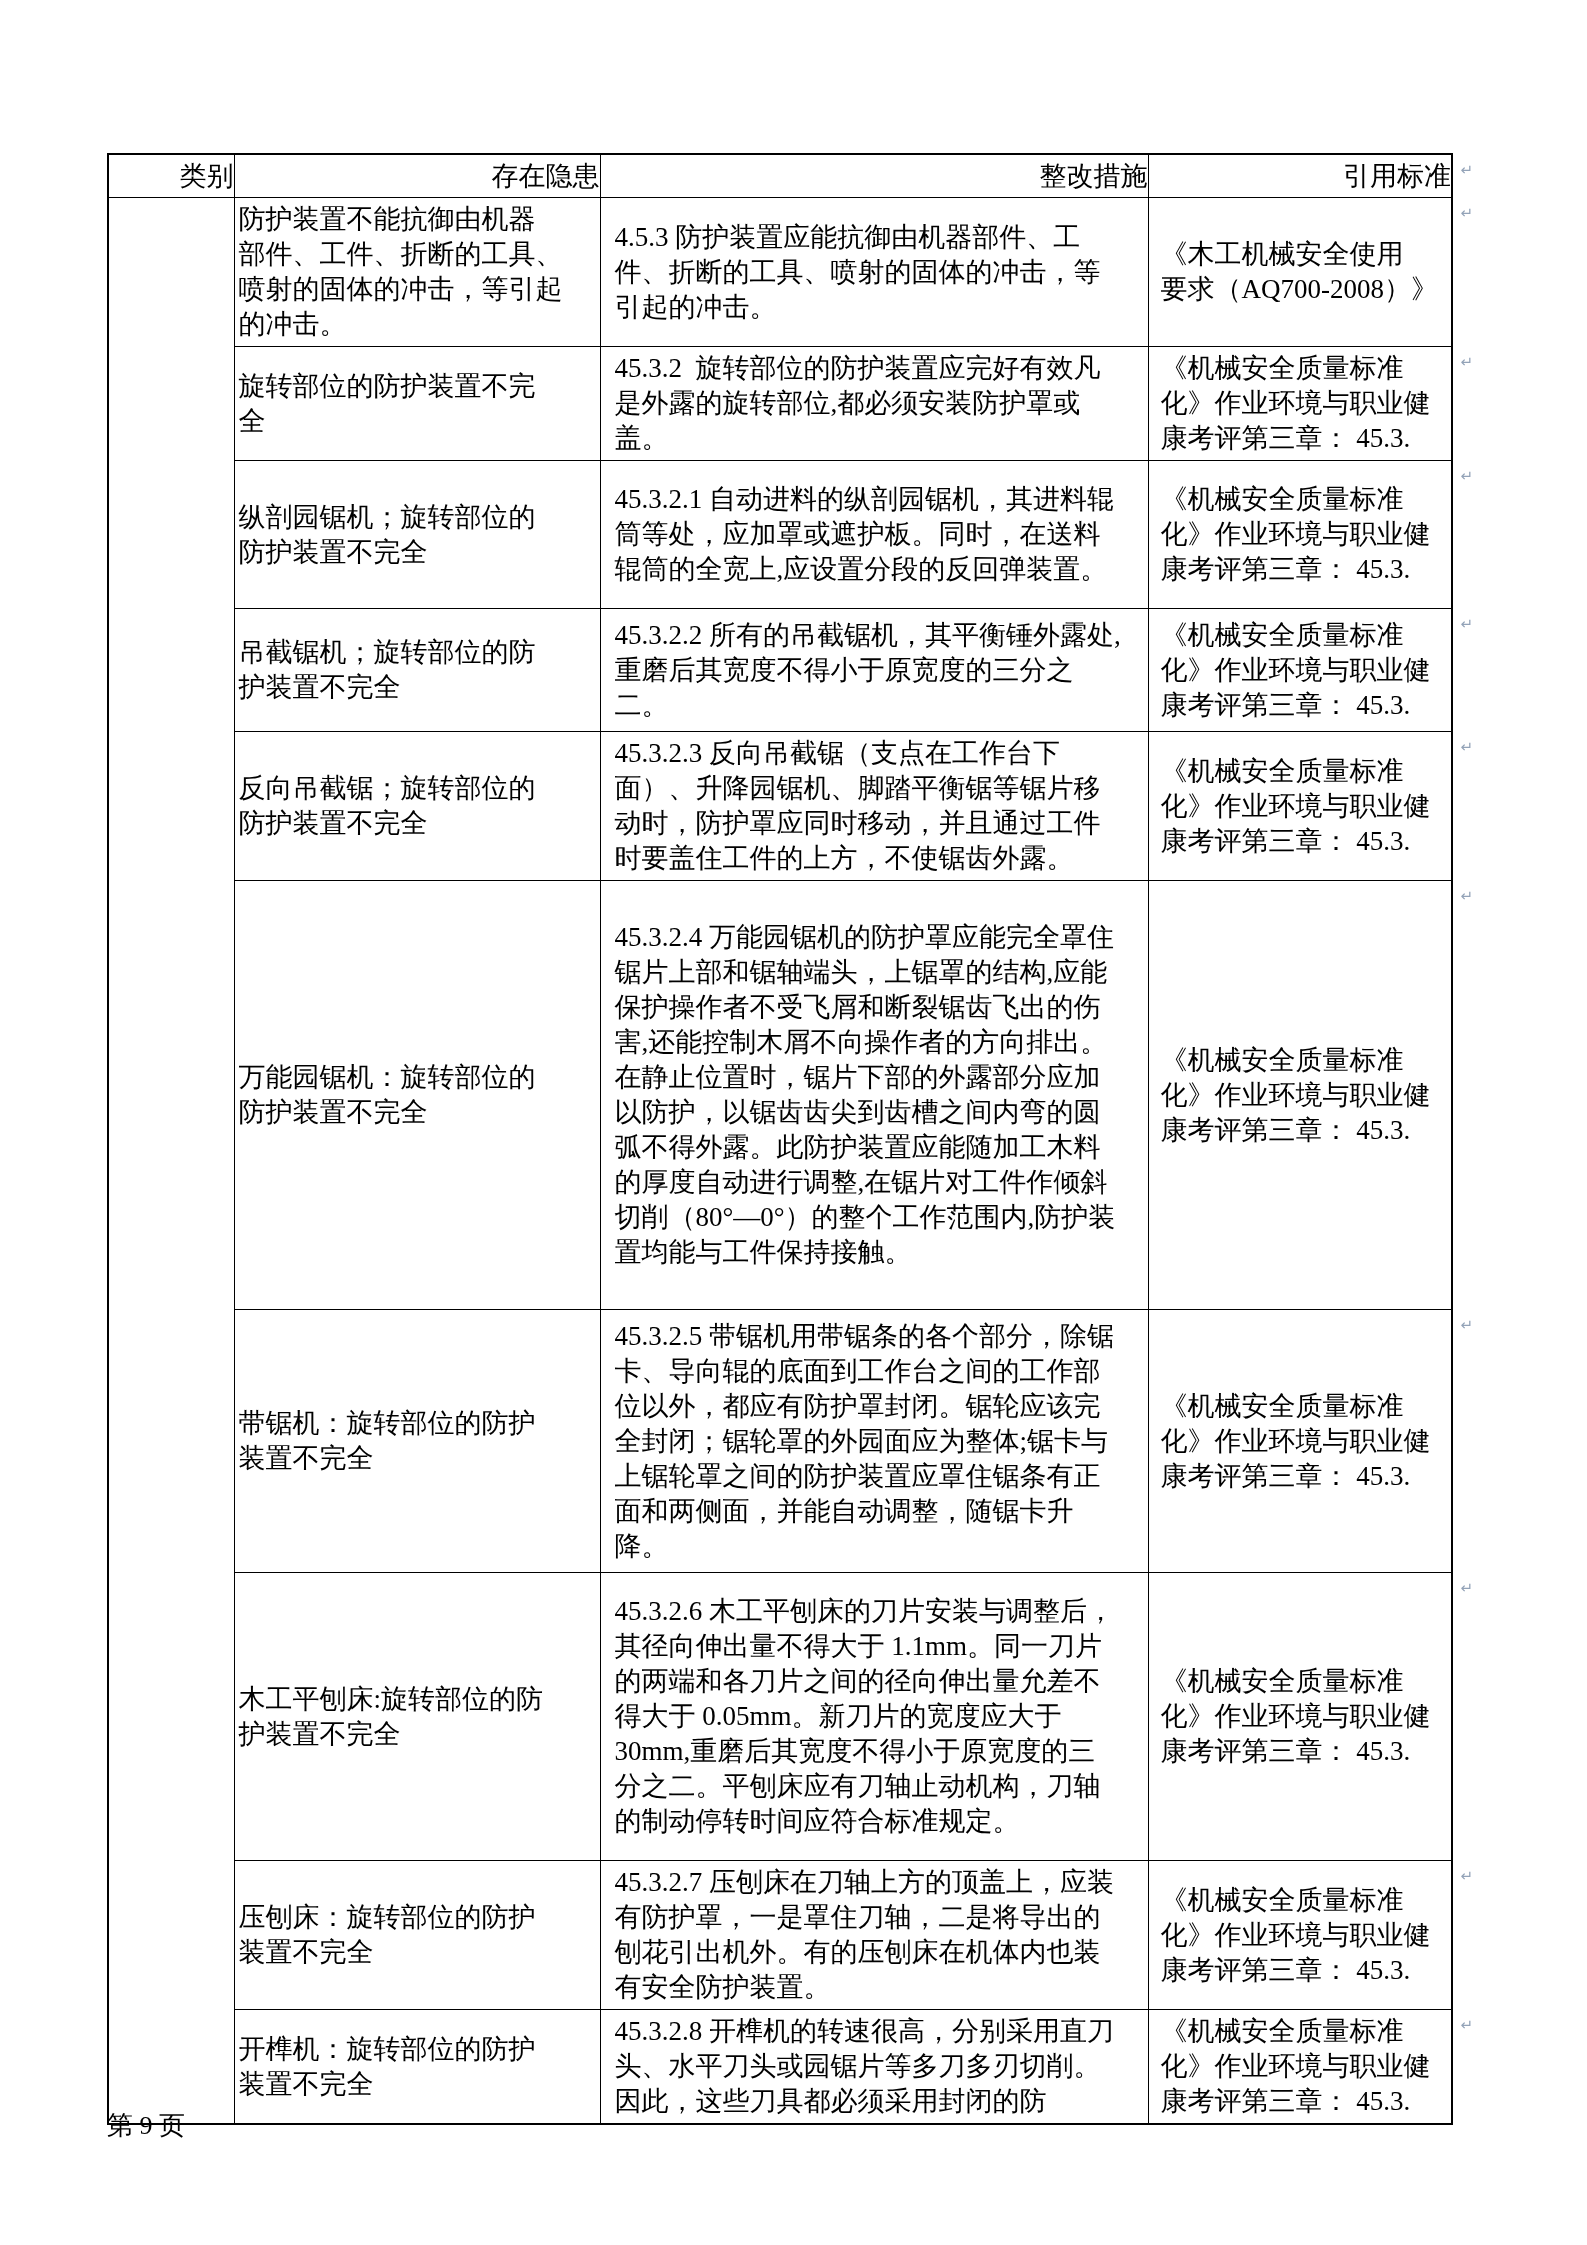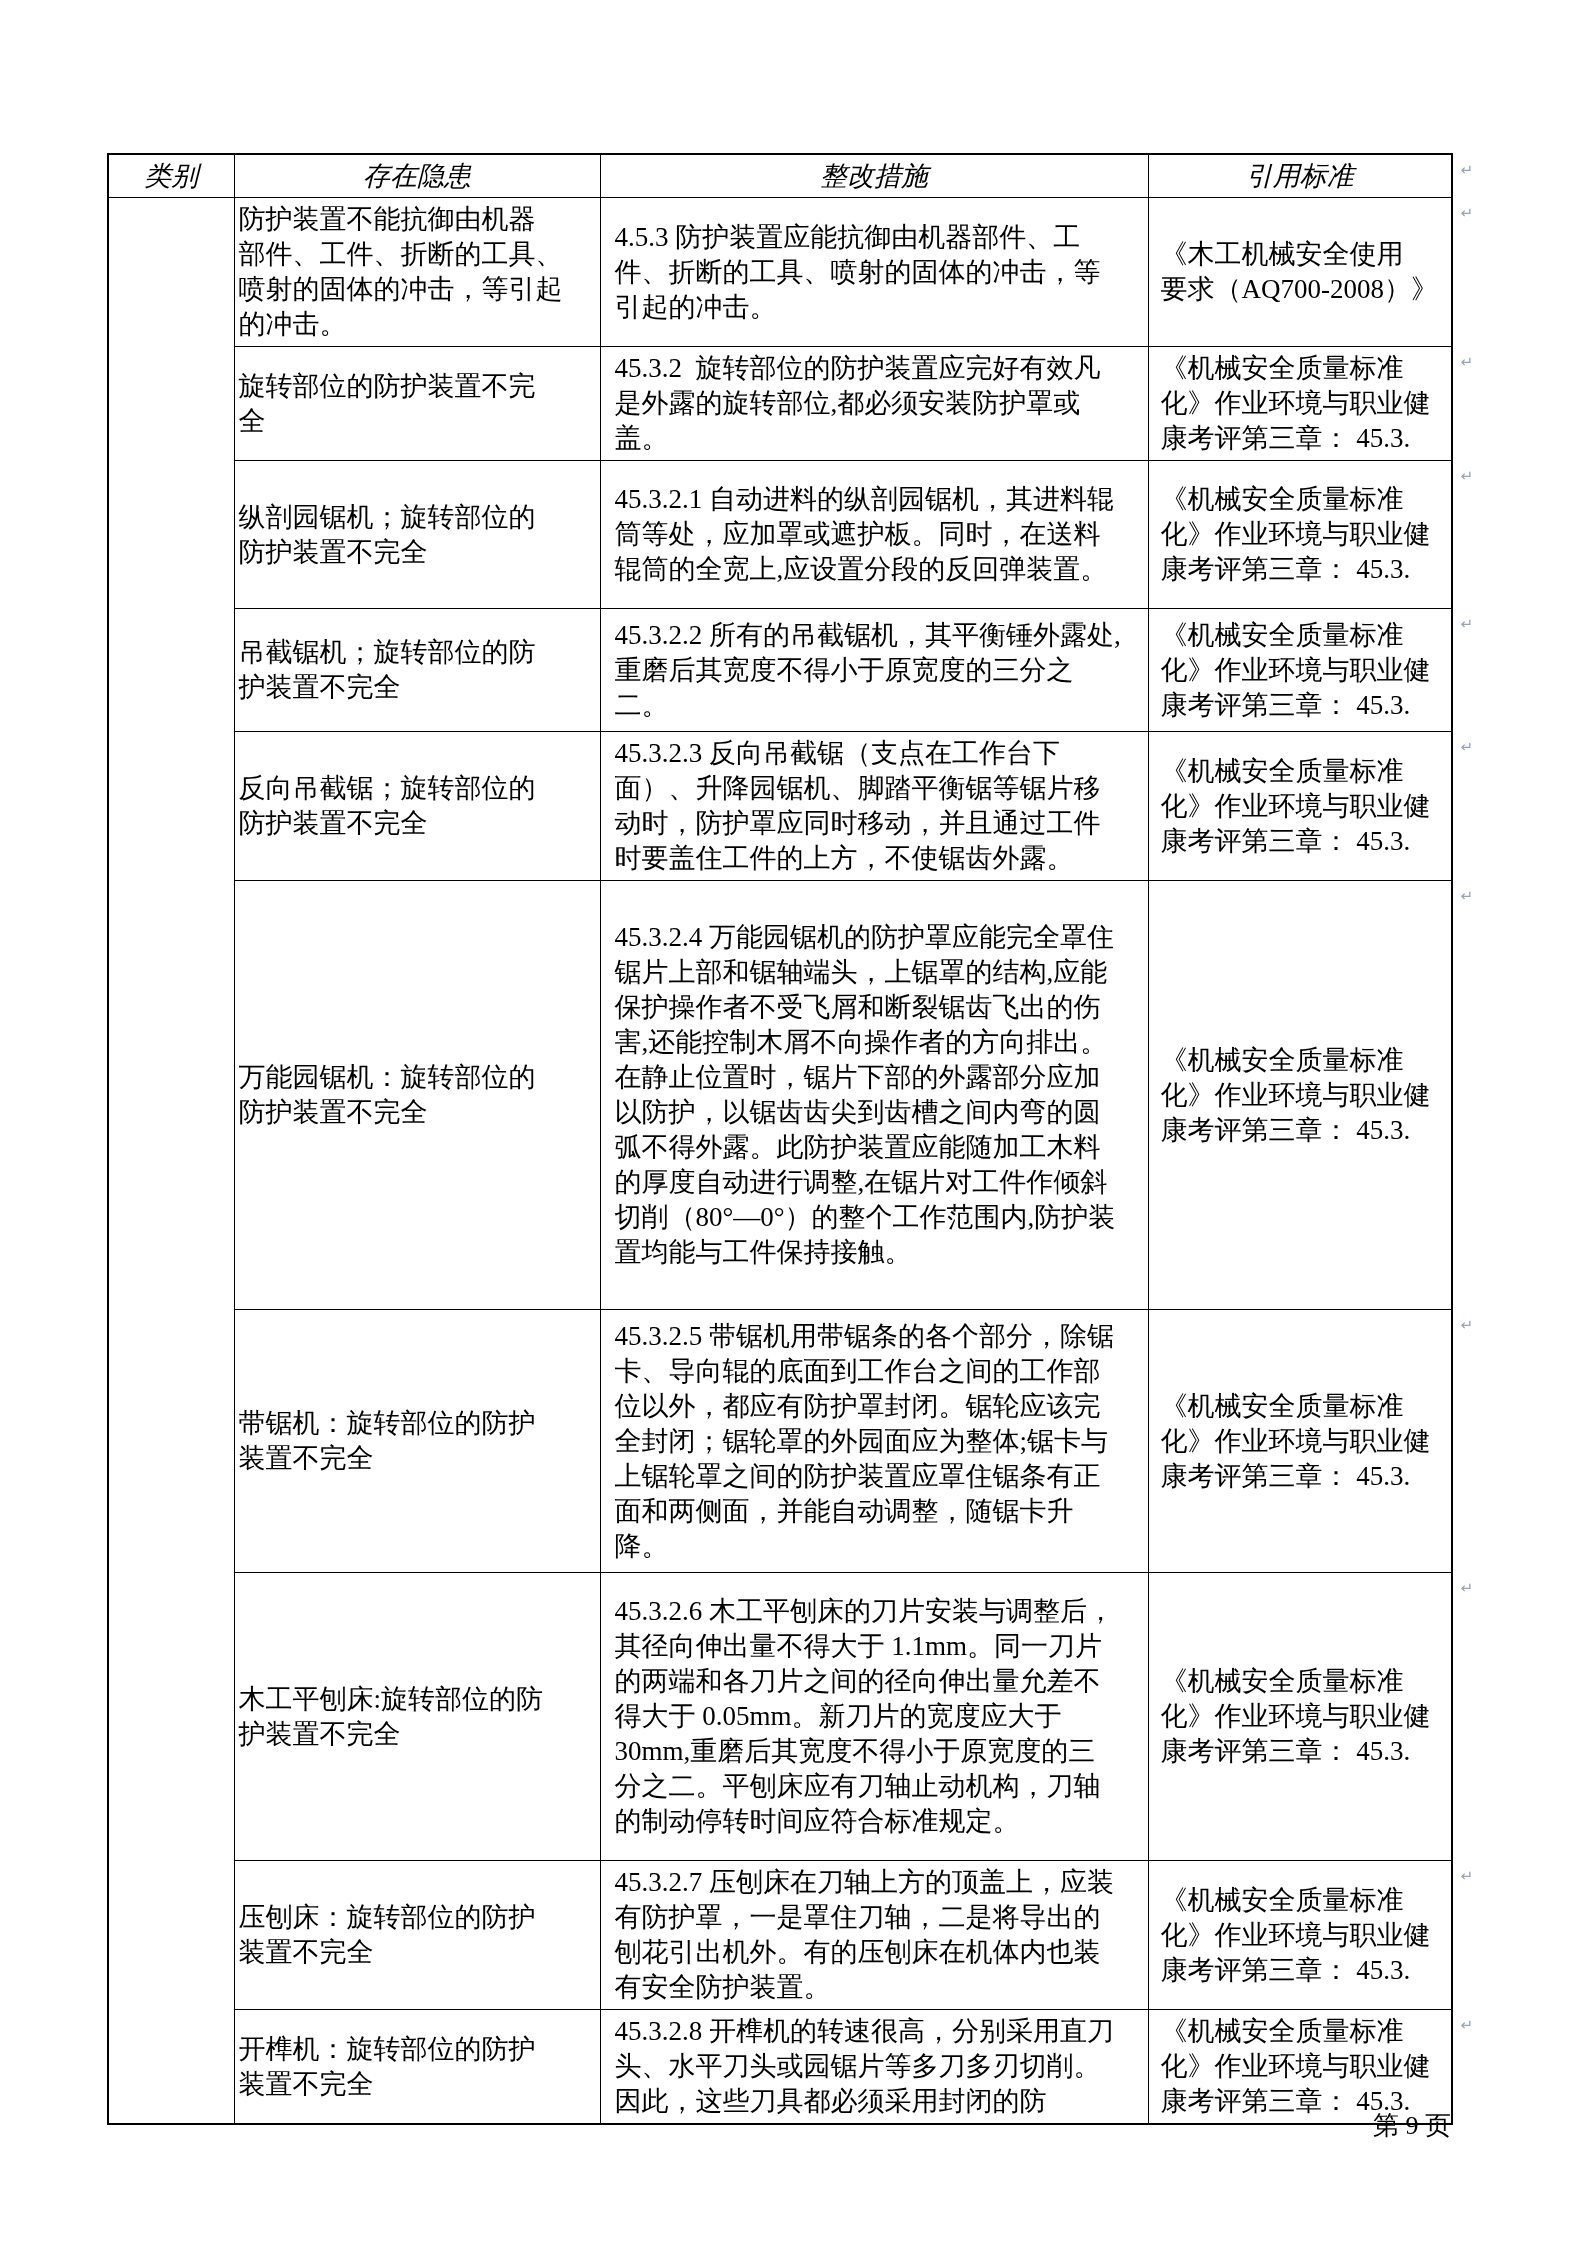--- a/index.html
+++ b/index.html
@@ -19,21 +19,21 @@
   }
   .doc-table th,.doc-table td{
     border:1px solid #000;
     font-weight:normal;
     font-size:27px;
     line-height:35px;
     vertical-align:middle;
     padding:0;
     overflow:visible;
   }
-  .doc-table th{height:42px;text-align:center;font-style:italic;}
+  .doc-table th{height:42px;text-align:right;}
   col.c-cat{width:126px;}
   col.c-haz{width:366px;}
   col.c-mea{width:548px;}
   col.c-std{width:304px;}
   td.cell-category{background:#fff;}
   td.cell-hazard{
     padding:4px 20px 4px 4px;
     white-space:pre-wrap;
     text-align:left;
   }
@@ -62,21 +62,21 @@
   .pilcrow{
     position:absolute;
     right:-22px;top:8px;
     font-size:15px;line-height:15px;
     color:#93a3b8;
     font-family:"DejaVu Sans",sans-serif;
   }
   .page-footer{
     position:absolute;
     left:107px;top:2108px;width:1344px;
-    text-align:right;
+    text-align:left;
     font-size:26px;
     color:#000;
   }
 </style>
 </head>
 <body>
 
 <div class="page">
 
   <table class="doc-table">

